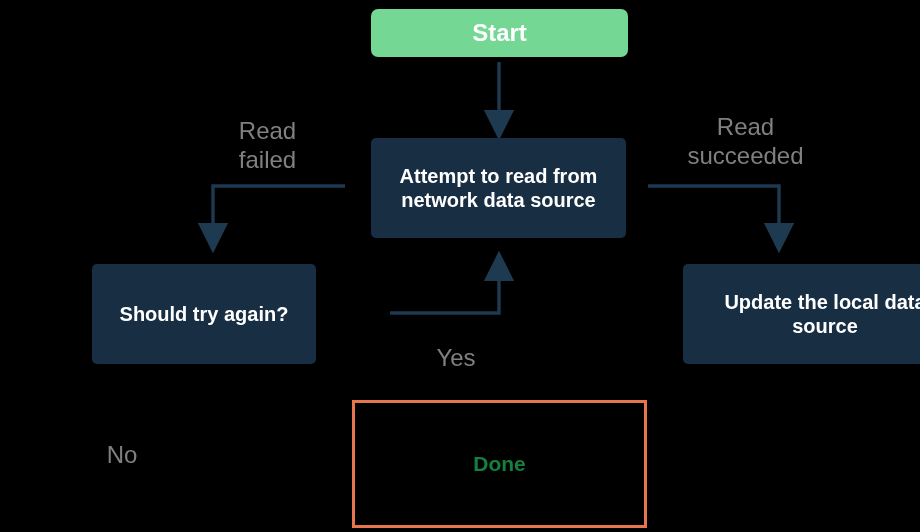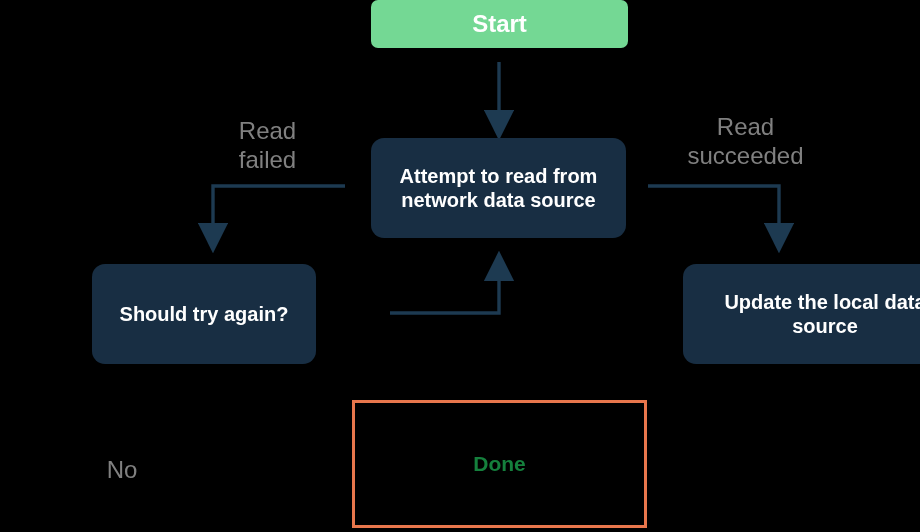--- a/index.html
+++ b/index.html
@@ -22,34 +22,34 @@
     display: flex;
     align-items: center;
     justify-content: center;
     text-align: center;
     line-height: 1.2;
   }
 
   
   #node-start {
     left: 371px;
-    top: 0;
+    top: 9px;
     width: 257px;
     height: 48px;
     background: #74d894;
     border-radius: 7px;
     color: #ffffff;
     font-size: 24px;
     font-weight: 700;
   }
 
   
   .box-dark {
     background: #182e43;
-    border-radius: 13px;
+    border-radius: 5px;
     color: #ffffff;
     font-size: 20px;
     font-weight: 700;
     padding: 6px 14px;
   }
   #node-attempt {
     left: 371px;
     top: 138px;
     width: 255px;
     height: 100px;
@@ -87,21 +87,21 @@
     color: #808080;
     font-size: 24px;
     font-weight: 400;
     text-align: center;
     line-height: 1.2;
     white-space: pre-line;
   }
   #label-read-failed    { left: 190px; top: 117px; width: 155px; }
   #label-read-succeeded { left: 663px; top: 113px; width: 165px; }
   #label-yes            { left: 400px; top: 344px; width: 112px; }
-  #label-no             { left: 70px;  top: 456px; width: 104px; }
+  #label-no             { left: 70px;  top: 441px; width: 104px; }
 
   
   #edges {
     position: absolute;
     left: 0;
     top: 0;
     width: 920px;
     height: 532px;
     pointer-events: none;
   }
@@ -136,16 +136,17 @@
   <div class="node box-dark" id="node-update">Update the local data source</div>
 
   <div class="node" id="node-done">Done</div>
 
   <div class="edge-label" id="label-read-failed">Read
 failed</div>
 
   <div class="edge-label" id="label-read-succeeded">Read
 succeeded</div>
 
+  <div class="edge-label" id="label-yes">Yes</div>
 
   <div class="edge-label" id="label-no">No</div>
 
 </div>
 
 </body></html>

